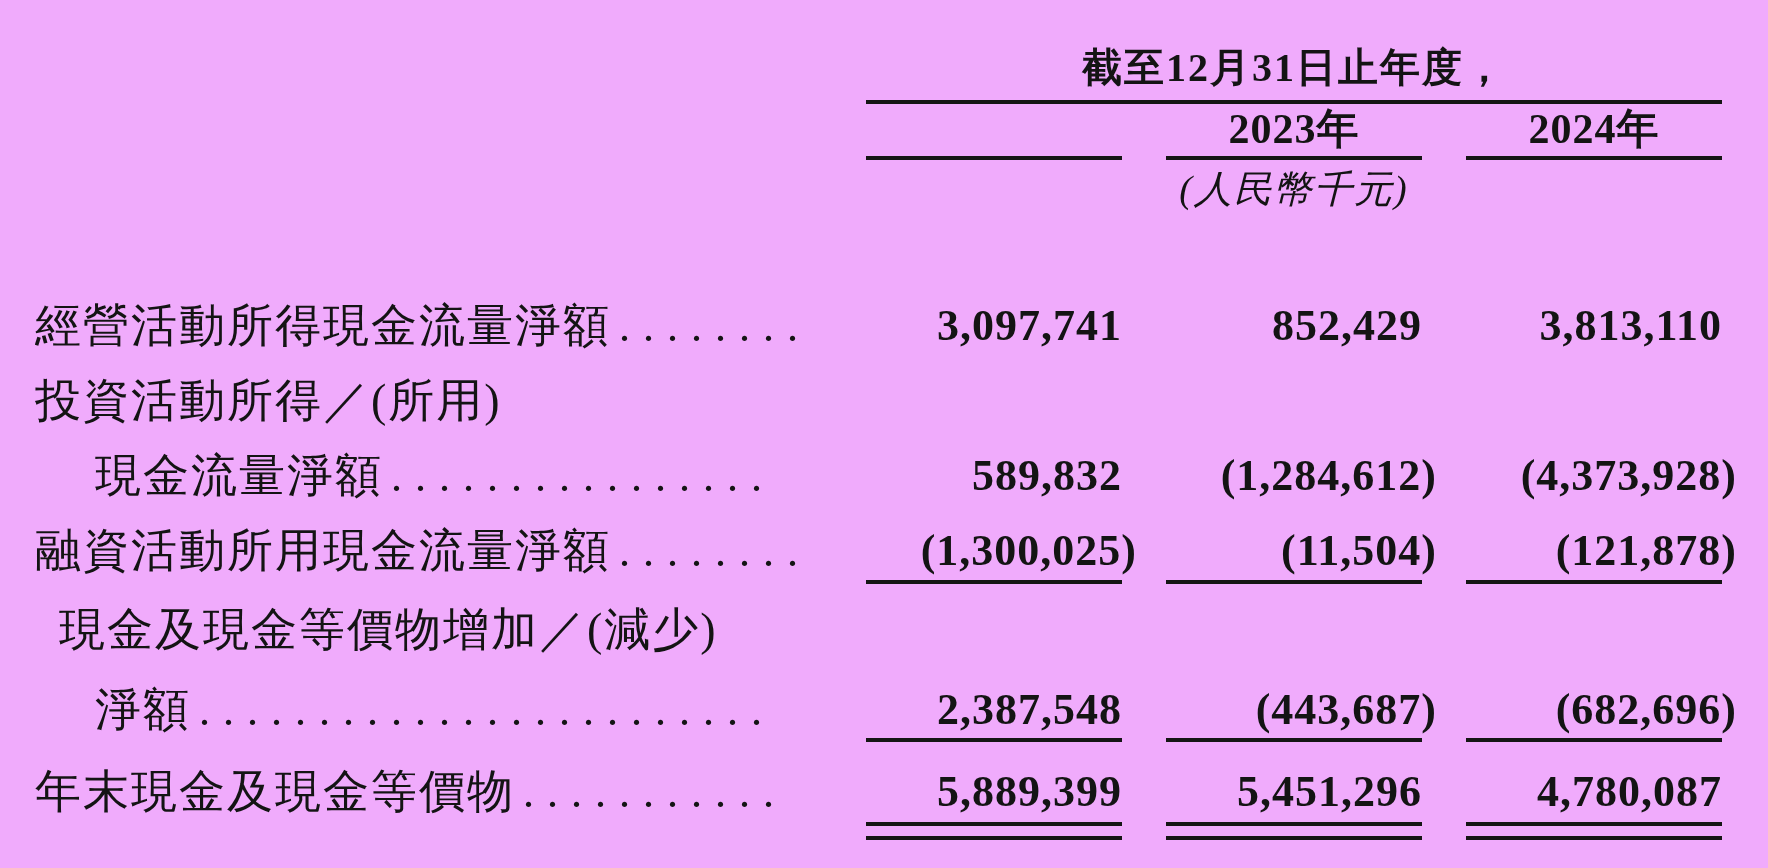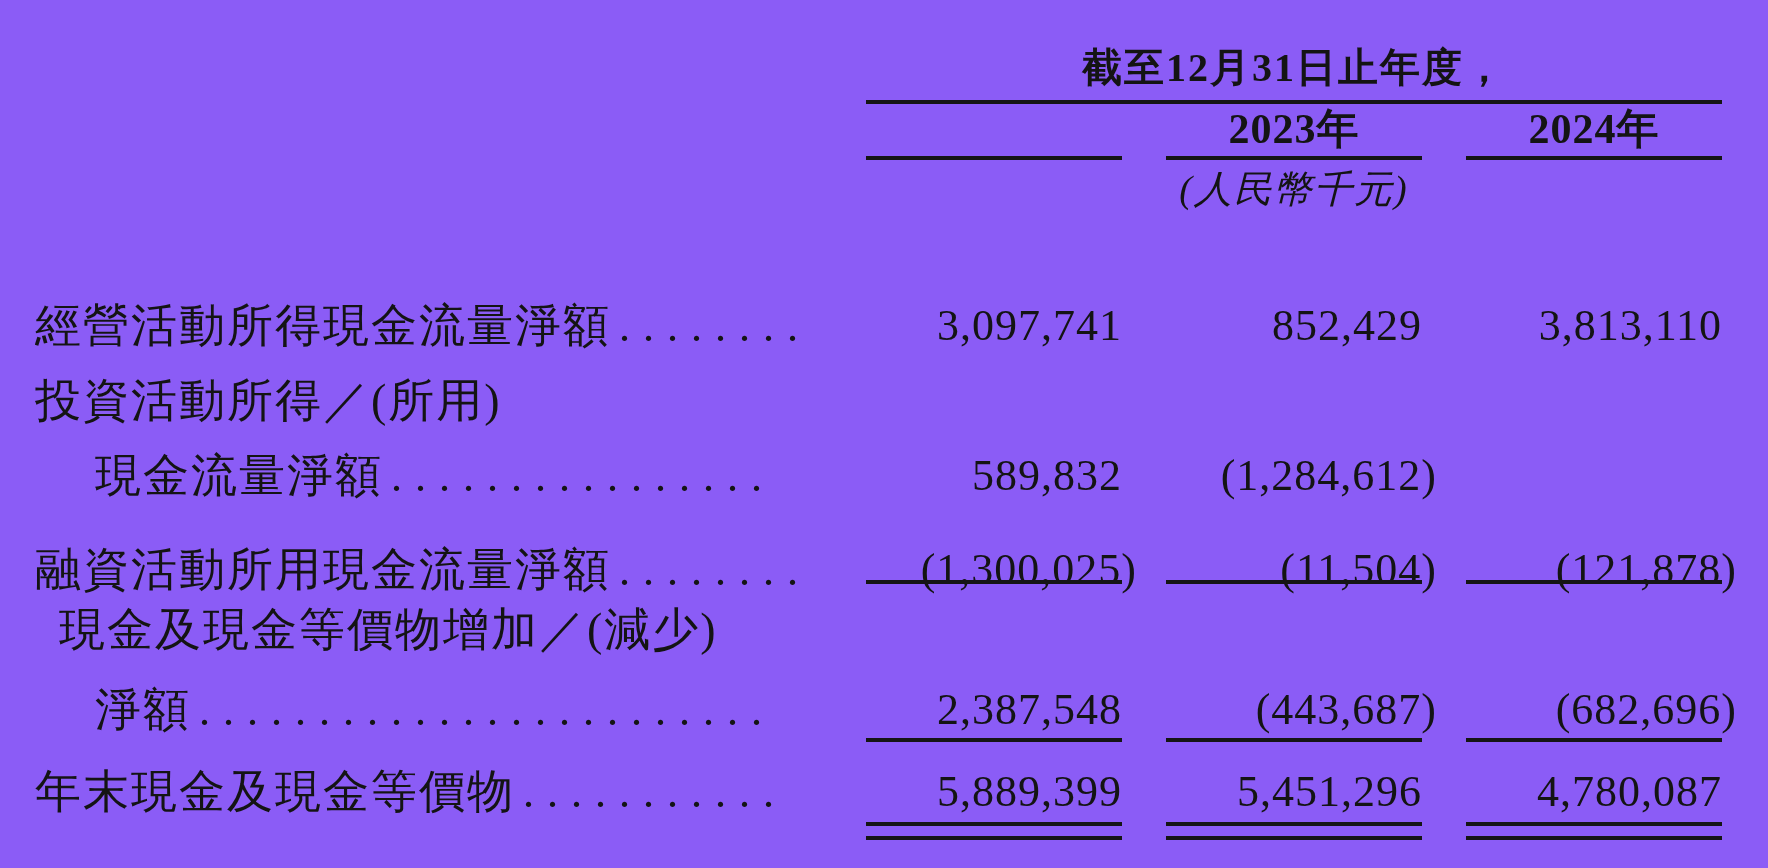--- a/index.html
+++ b/index.html
@@ -1,19 +1,19 @@
 <!DOCTYPE html>
 <html><head>
 <meta charset="utf-8">
 <style>
   html,body{margin:0;padding:0;background:#ffffff;}
   #page{
     position:relative;
     width:1768px;height:868px;
-    background:#8b5cf6;
+    background:#f0abfc;
     color:#141414;
     font-family:"Liberation Serif","DejaVu Serif",serif;
     overflow:hidden;
   }
   .phead{
     position:absolute;left:866px;top:44px;width:856px;
     text-align:center;font-weight:bold;font-size:40px;line-height:48px;
     letter-spacing:2px;white-space:nowrap;
   }
   .rule{position:absolute;height:4px;background:#151515;}
@@ -33,21 +33,21 @@
     display:flex;align-items:baseline;overflow:hidden;white-space:nowrap;
   }
   .trow.indent .rlabel{left:95px;width:716px;}
   .ltext{font-size:46px;letter-spacing:2px;flex:0 0 auto;}
   .dots{
     font-size:44px;letter-spacing:13px;margin-left:8px;
     flex:1 1 auto;overflow:hidden;color:#141414;
   }
   .cell{
     position:absolute;top:0;width:256px;height:52px;
-    text-align:right;font-size:44px;letter-spacing:1px;
+    text-align:right;font-size:44px;letter-spacing:1px;font-weight:bold;
   }
   .c1{left:866px;}
   .c2{left:1166px;}
   .c3{left:1466px;}
   .cell.neg.c1{width:271px;}
   .cell.neg.c2{width:271px;}
   .cell.neg.c3{width:271px;}
 </style>
 </head>
 <body>
@@ -81,23 +81,24 @@
     </div>
   </div>
 
   <div class="trow indent" style="top:450px;">
     <div class="rlabel">
       <span class="ltext">現金流量淨額</span>
       <span class="dots">................</span>
     </div>
     <div class="cell c1">589,832</div>
     <div class="cell neg c2">(1,284,612)</div>
+    <div class="cell neg c3">(4,373,928)</div>
   </div>
 
-  <div class="trow" style="top:544px;">
+  <div class="trow" style="top:525px;">
     <div class="rlabel">
       <span class="ltext">融資活動所用現金流量淨額</span>
       <span class="dots">.........</span>
     </div>
     <div class="cell neg c1">(1,300,025)</div>
     <div class="cell neg c2">(11,504)</div>
     <div class="cell neg c3">(121,878)</div>
   </div>
 
   <div class="rule" style="left:866px;top:580px;width:256px;"></div>

